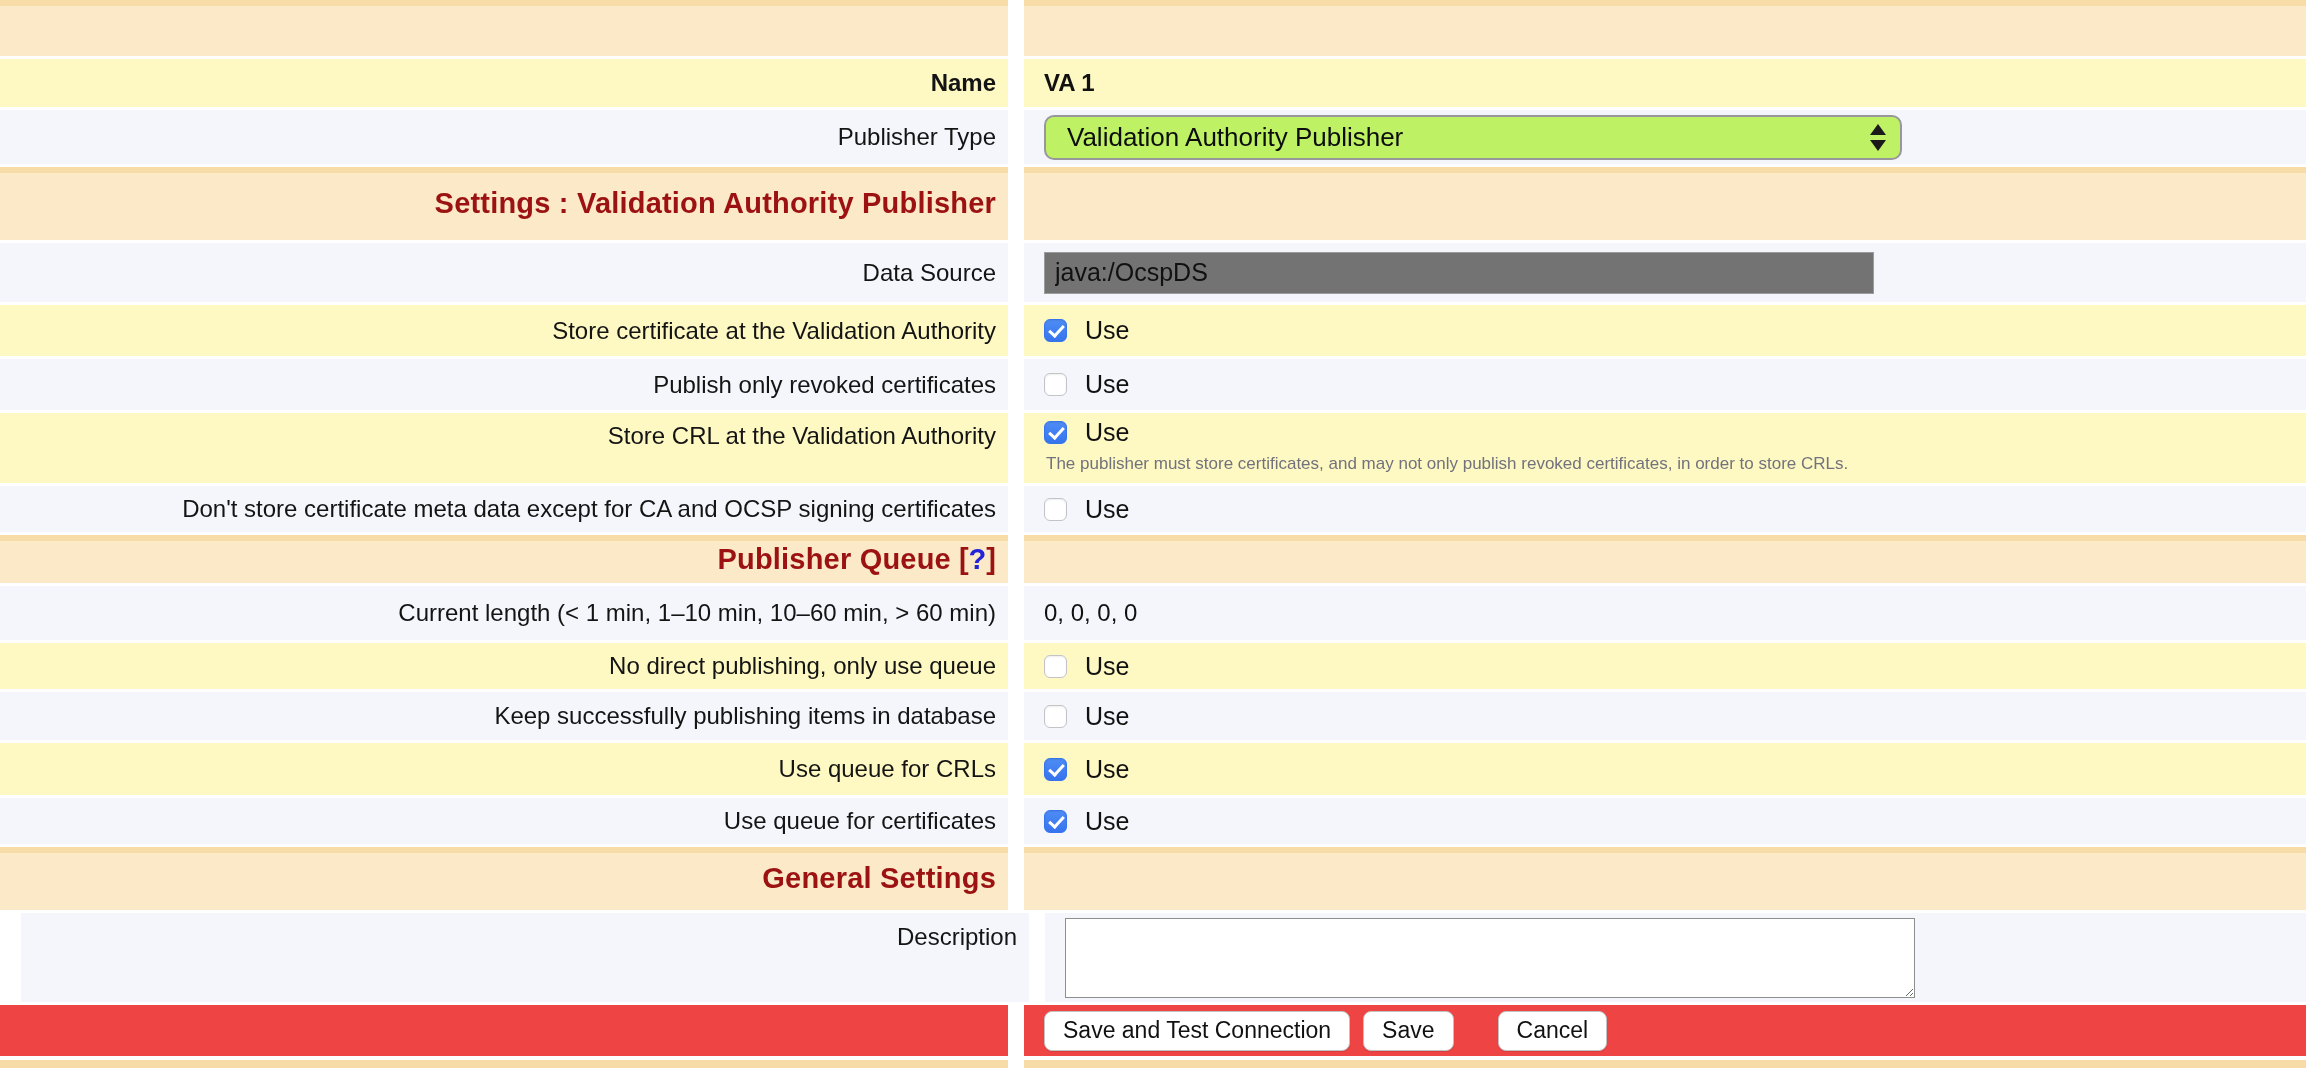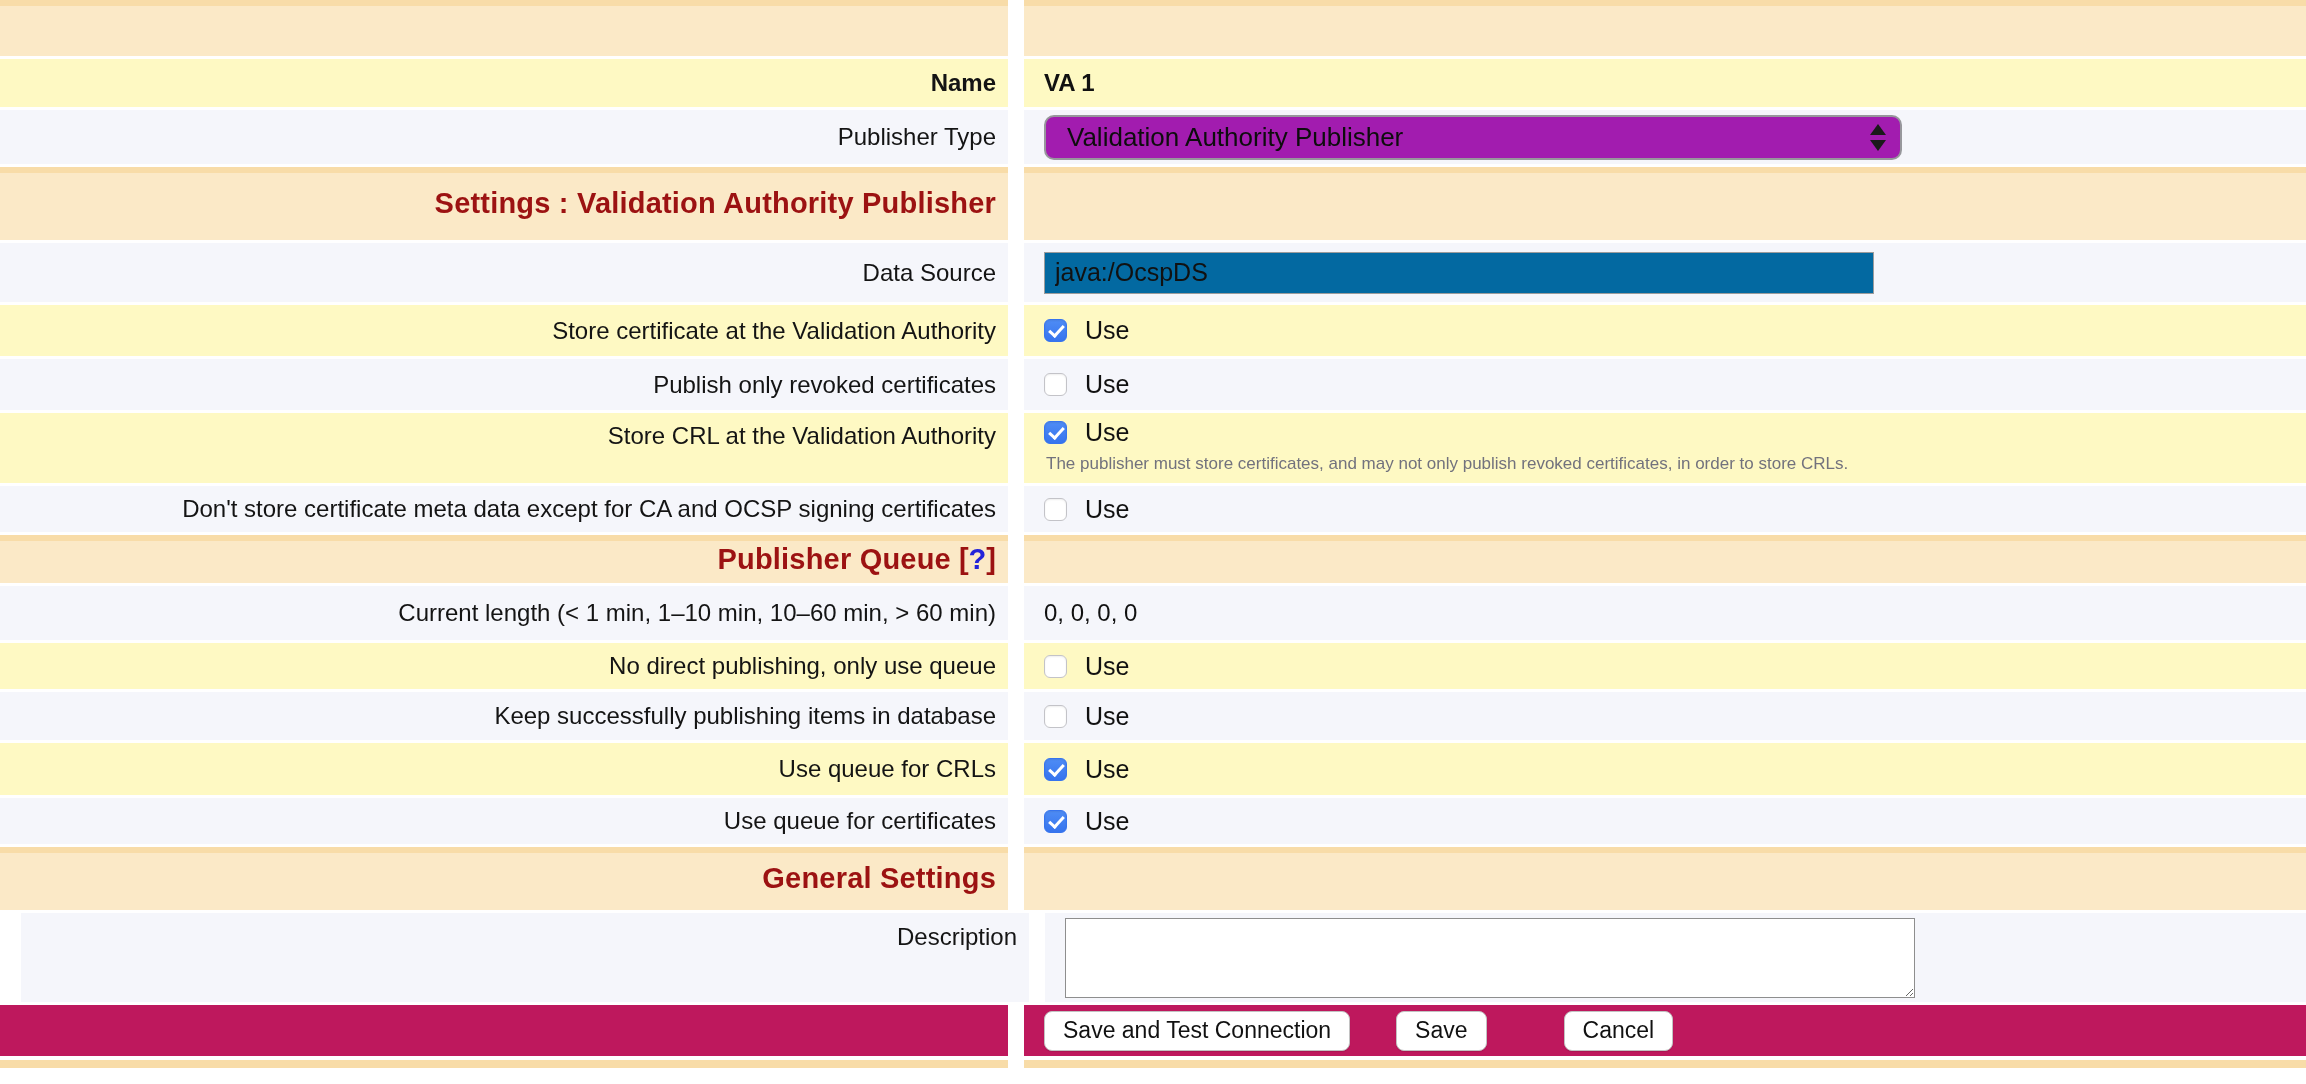--- a/index.html
+++ b/index.html
@@ -18,21 +18,21 @@
     display:flex; align-items:center; justify-content:flex-end;
     padding-right:12px;
   }
   .gap { width:16px; flex:0 0 16px; background:#ffffff; }
   .rcell { flex:1; display:flex; align-items:center; padding-left:20px; }
 
   
   .bg-lav  .lcell, .bg-lav  .rcell { background:#fef9c3; }
   .bg-wht  .lcell, .bg-wht  .rcell { background:#f5f6fb; }
   .bg-hdr  .lcell, .bg-hdr  .rcell { background:linear-gradient(#f8dca8 0 6px, #fbe9c7 6px); }
-  .bg-crm  .lcell, .bg-crm  .rcell { background:#be185d;gap:33px; }
+  .bg-crm  .lcell, .bg-crm  .rcell { background:#ef4444; }
   .bg-strip .lcell, .bg-strip .rcell { background:#f8dca8; }
 
   
   .h-top   { height:56px; }
   .h-name  { height:48px; }
   .h-ptype { height:54px; }
   .h-hdr1  { height:73px; }
   .h-dsrc  { height:59px; }
   .h-cb    { height:51px; }
   .h-crl   { height:70px; }
@@ -76,30 +76,30 @@
   }
   .cb.on::after {
     content:""; display:block; width:6px; height:12px;
     border:solid #fff; border-width:0 3px 3px 0;
     transform:rotate(42deg); margin:2px 0 0 7px;
   }
   .cb-label { font-size:25px; margin-left:18px; color:#111; }
 
   .select {
     width:858px; height:45px; border:2px solid #97979c; border-radius:10px;
-    background:#a21caf; display:flex; align-items:center;
+    background:#bef264; display:flex; align-items:center;
     padding:0 14px 0 21px; position:relative; cursor:default;
   }
   .select-text { font-size:26px; color:#0d0d0d; flex:1; }
   .spin { display:flex; flex-direction:column; align-items:center; gap:5px; }
   .spin .up { width:0; height:0; border-left:8px solid transparent; border-right:8px solid transparent; border-bottom:11px solid #1a1a1a; }
   .spin .dn { width:0; height:0; border-left:8px solid transparent; border-right:8px solid transparent; border-top:11px solid #1a1a1a; }
 
   .txt {
-    width:830px; height:42px; border:1.5px solid #9c9c9c; background:#0369a1;
+    width:830px; height:42px; border:1.5px solid #9c9c9c; background:#737373;
     font-family:"Liberation Sans", sans-serif; font-size:25px; color:#111;
     padding:0 10px; outline:none;
   }
 
   .ta {
     width:850px; height:80px; border:1.5px solid #8e8e8e; background:#fff;
     font-family:"Liberation Sans", sans-serif; font-size:24px; color:#111;
     padding:6px 10px; resize:both; outline:none; margin-top:5px;
   }
 

